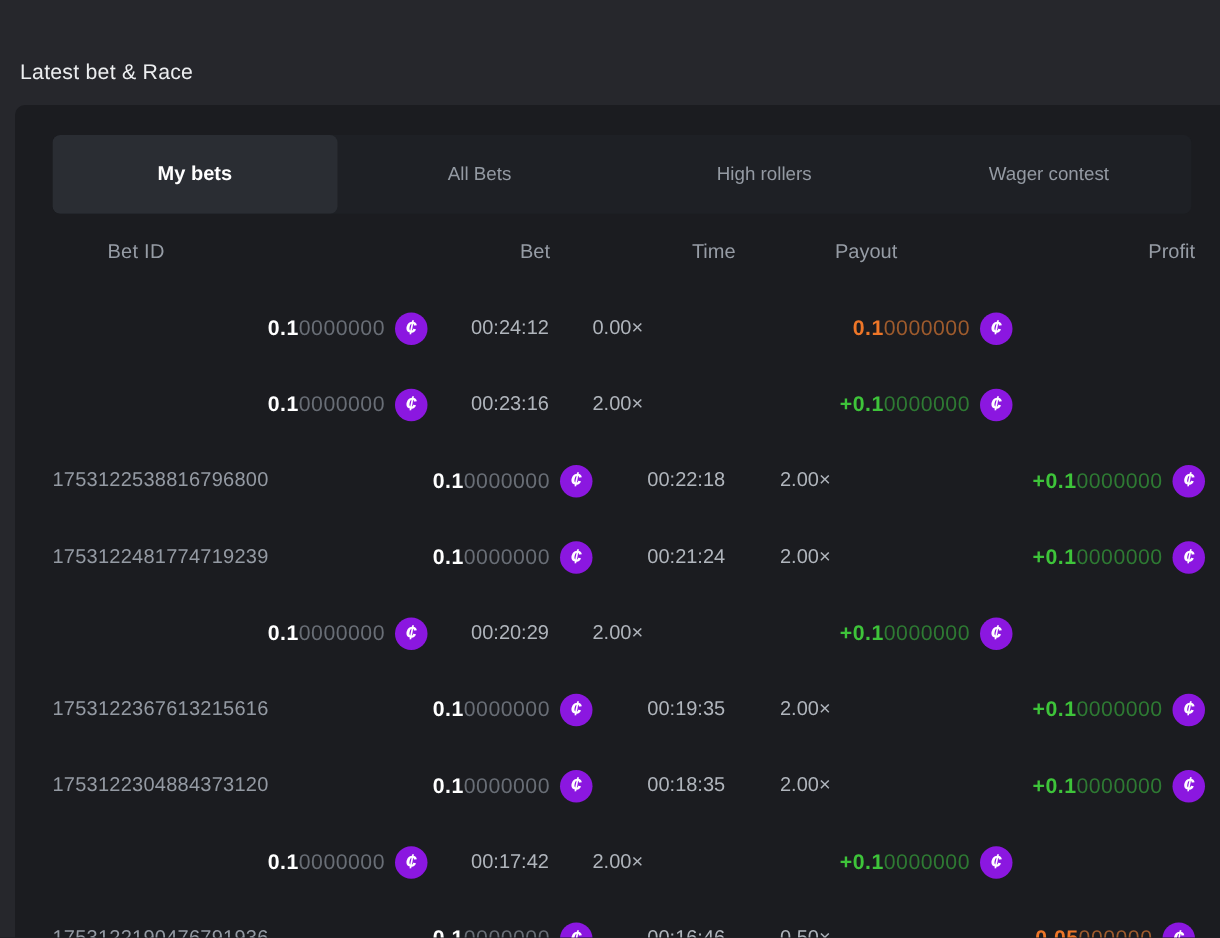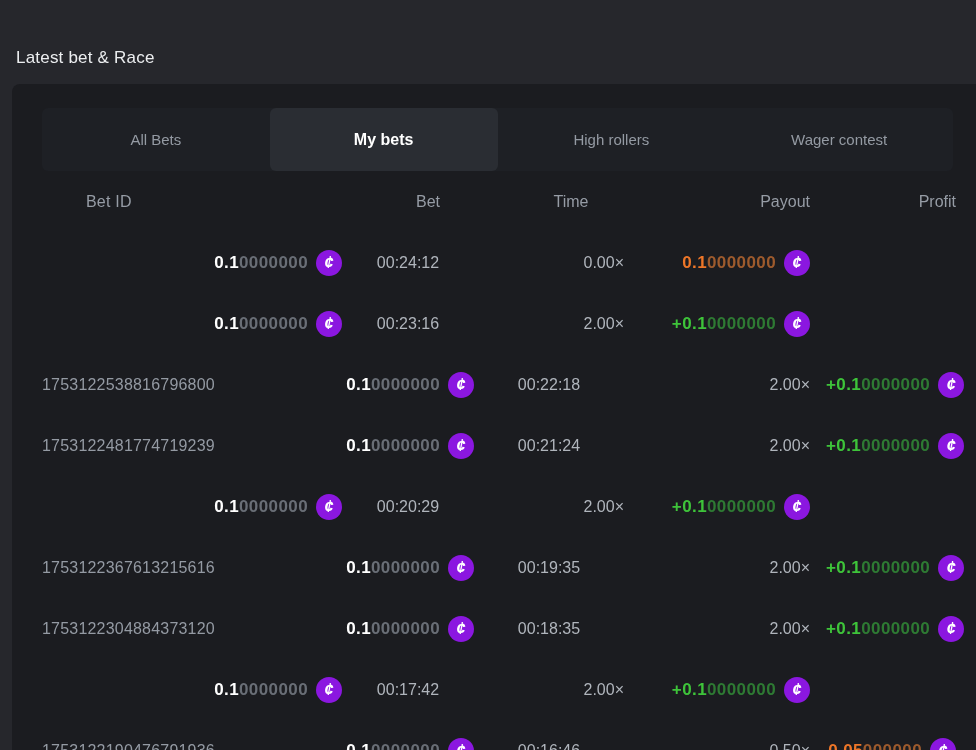--- a/index.html
+++ b/index.html
@@ -43,25 +43,25 @@
   .table{margin:0 20px 0 30px;}
   .trow,.thead{
     display:grid;
     grid-template-columns:300px 132px 150px 186px 1fr;
     align-items:center;height:61px;
   }
   .cell{font-size:16px;}
   .c-id{color:var(--text-muted);text-align:left;letter-spacing:.2px;}
   .c-bet{display:flex;justify-content:flex-end;align-items:center;}
   .c-time{text-align:center;color:var(--text-value);}
-  .c-payout{text-align:right;color:var(--text-value);}
+  .c-payout{text-align:left;color:var(--text-value);}
   .c-profit{display:flex;justify-content:flex-end;align-items:center;}
   .thead .cell{color:var(--text-header);font-size:16px;margin-left:44px;}
   .thead .c-bet{padding-right:34px;}
-  .num{font-size:17px;font-weight:700;letter-spacing:.4px;white-space:nowrap;margin-left:16px;}
+  .num{font-size:17px;font-weight:400;letter-spacing:.4px;white-space:nowrap;margin-left:16px;}
   .c-bet .main{color:#fff;}
   .c-bet .zeros{color:var(--zeros-dim);}
   .c-profit.win .main{color:var(--green-bright);}
   .c-profit.win .zeros{color:var(--green-dim);}
   .c-profit.loss .main{color:var(--orange-bright);}
   .c-profit.loss .zeros{color:var(--orange-dim);}
   .coin{
     width:26px;height:26px;border-radius:50%;
     background:var(--purple-coin);
     color:#fff;font-weight:700;font-size:16px;
@@ -71,25 +71,25 @@
   }
 </style>
 </head>
 <body>
 
 <div class="page-title">Latest bet &amp; Race</div>
 
 <div class="panel">
 
   <div class="tabbar" id="tabbar">
+      <div class="tab active">
+    <span class="tab-label">My bets</span>
+  </div>
       <div class="tab">
     <span class="tab-label">All Bets</span>
-  </div>
-      <div class="tab active">
-    <span class="tab-label">My bets</span>
   </div>
       <div class="tab">
     <span class="tab-label">High rollers</span>
   </div>
       <div class="tab">
     <span class="tab-label">Wager contest</span>
   </div>
     </div>
 
   <div class="table">

